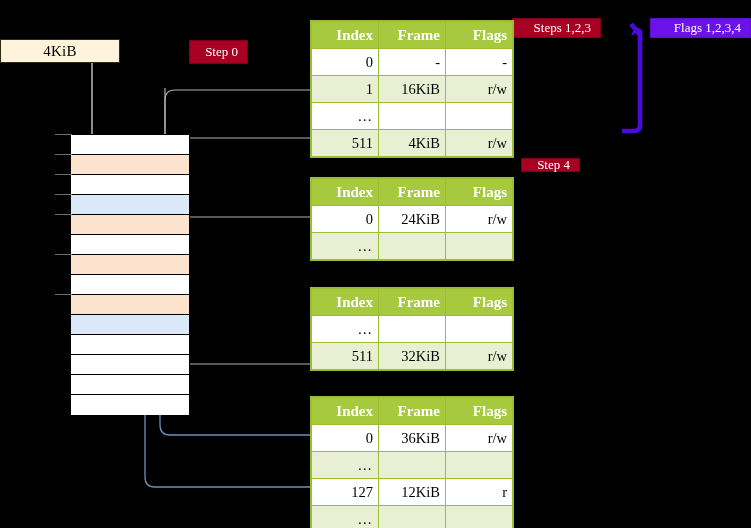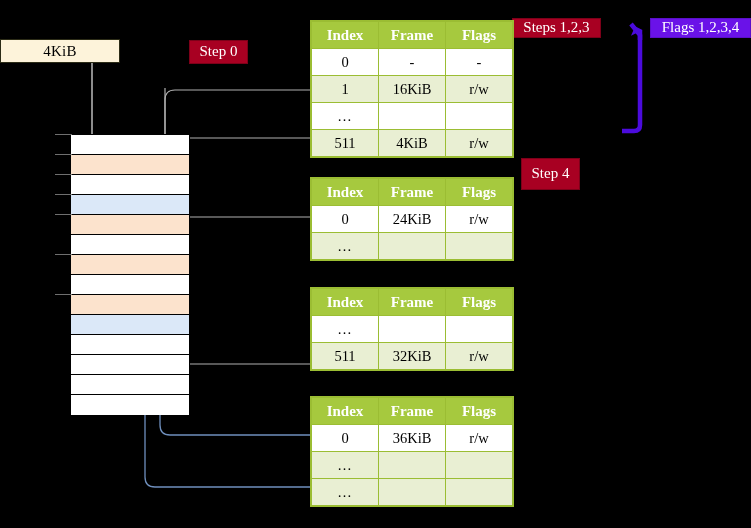--- a/index.html
+++ b/index.html
@@ -44,22 +44,22 @@
     color: #000;
     letter-spacing: .2px;
   }
 
   
   .badge {
     position: absolute;
     box-sizing: border-box;
     display: flex;
     align-items: center;
-    justify-content: center;
-    font-size: 15px;
+    justify-content: flex-end;
+    font-size: 13px;
     color: #ffffff;
     padding: 1px 9px 2px 9px;
     white-space: nowrap;
     line-height: 1.05;
   }
   .badge.crimson { background: #a80022; border: 1px solid #7d0019; }
   .badge.violet  { background: #6a12e8; border: 1px solid #5a0fc8; }
 
   
   .memcol {
@@ -90,21 +90,21 @@
     border-collapse: collapse;
     background: #ffffff;
     table-layout: fixed;
     box-shadow: 0 0 0 1px #9bbd33;
   }
   .ptable th, .ptable td {
     border: 1px solid #9bbd33;
     font-size: 14.5px;
     height: 26px;
     padding: 0 5px;
-    text-align: center;
+    text-align: right;
     color: #000;
     vertical-align: middle;
     overflow: hidden;
     white-space: nowrap;
   }
   .ptable th {
     background: #a6c93e;
     color: #ffffff;
     font-weight: bold;
     font-size: 15px;
@@ -193,21 +193,21 @@
   <div id="badgelayer">
       <div class="badge crimson" style="left: 189px; top: 40px; min-width: 59px; height: 24px; background: rgb(168, 0, 34); color: rgb(255, 255, 255);">
         <span>Step 0</span>
       </div>
       <div class="badge crimson" style="left: 512px; top: 18px; min-width: 89px; height: 20px; background: rgb(168, 0, 34); color: rgb(255, 255, 255);">
         <span>Steps 1,2,3</span>
       </div>
       <div class="badge violet" style="left: 650px; top: 18px; min-width: 101px; height: 20px; background: rgb(106, 18, 232); color: rgb(255, 255, 255);">
         <span>Flags 1,2,3,4</span>
       </div>
-      <div class="badge crimson" style="left: 521px; top: 158px; min-width: 59px; height: 32px; background: rgb(168, 0, 34); color: rgb(255, 255, 255);">
+      <div class="badge crimson" style="left: 521px; top: 158px; min-width: 59px; height: 14px; background: rgb(168, 0, 34); color: rgb(255, 255, 255);">
         <span>Step 4</span>
       </div>
     </div>
 
   <div id="tablelayer">
       <table class="ptable" style="left: 311px; top: 21px;">
         <thead>
           <tr>
             <th class="col-idx">Index</th>
             <th class="col-frame">Frame</th>
@@ -291,20 +291,25 @@
           <tr>
             <td class="col-idx">0</td>
             <td class="col-frame">36KiB</td>
             <td class="col-flags">r/w</td>
           </tr>
           <tr class="alt">
             <td class="col-idx dots">…</td>
             <td class="col-frame"></td>
             <td class="col-flags"></td>
           </tr>
+          <tr>
+            <td class="col-idx">127</td>
+            <td class="col-frame">12KiB</td>
+            <td class="col-flags">r</td>
+          </tr>
           <tr class="alt">
             <td class="col-idx dots">…</td>
             <td class="col-frame"></td>
             <td class="col-flags"></td>
           </tr>
         </tbody>
       </table>
     </div>
 
 </div>

